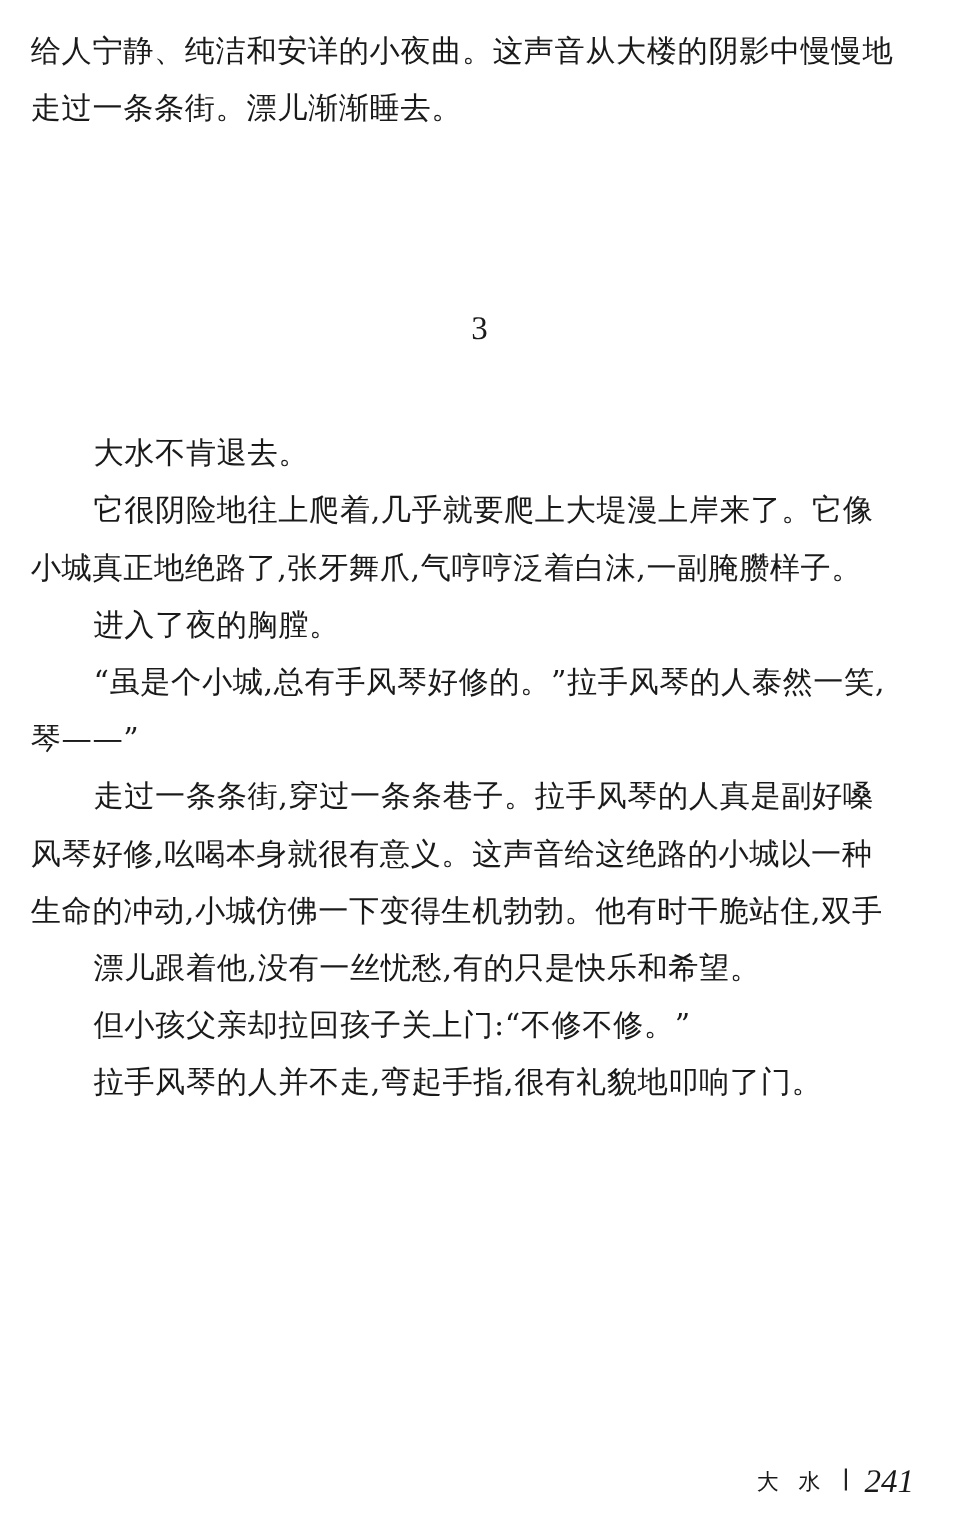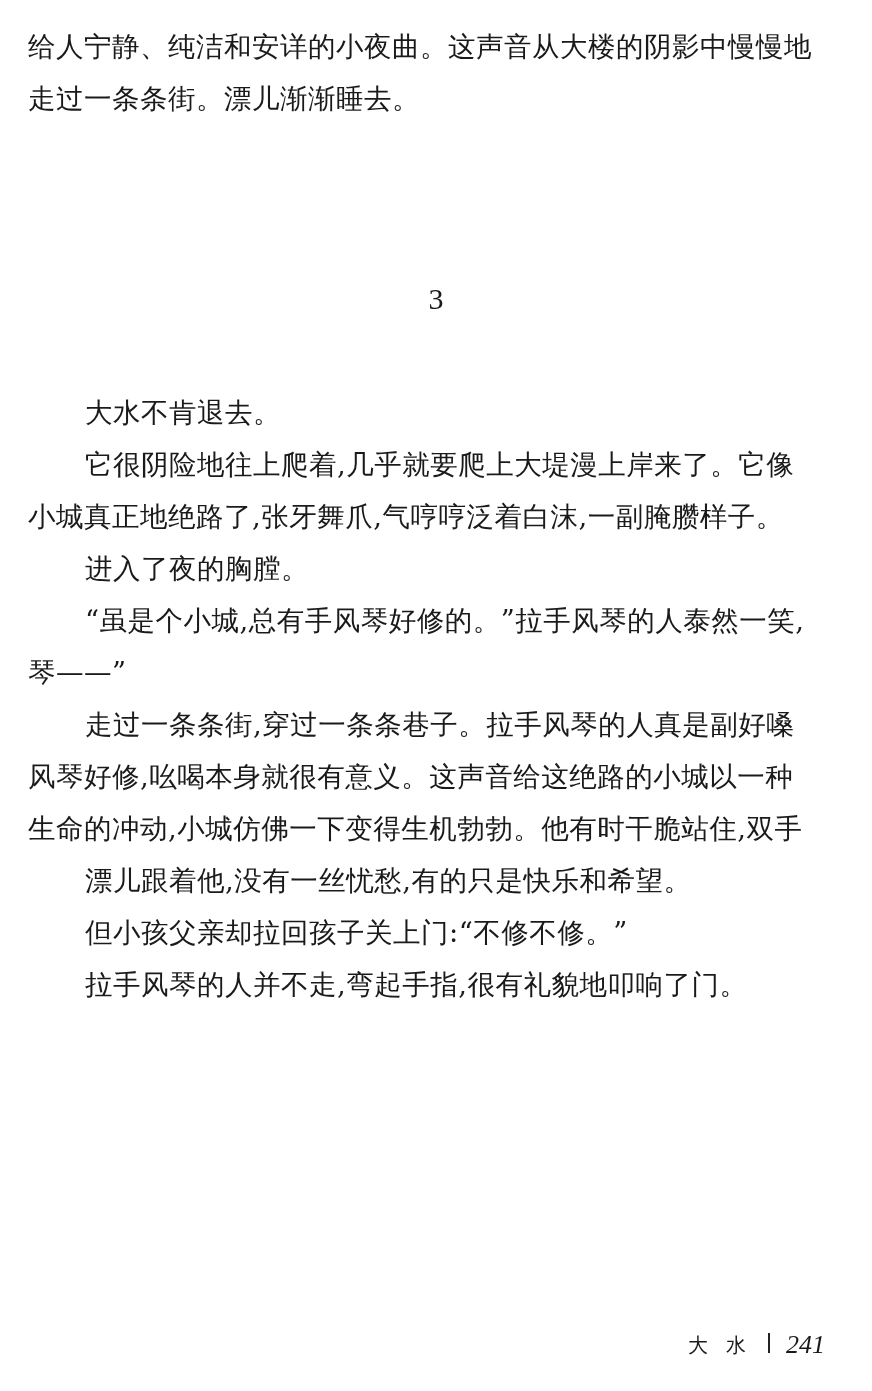--- a/index.html
+++ b/index.html
@@ -7,21 +7,21 @@
          font-family: "DejaVu Serif", "Liberation Serif", serif; color: #1a1a1a; }
   .page { position: absolute; left: 28px; top: 20px; width: 816px; }
   .line { font-size: 27.5px; line-height: 52px; height: 52px; white-space: nowrap; letter-spacing: 0.5px; }
   .indent { padding-left: 57px; }
   .section-num { position: absolute; left: 0; width: 872px; top: 282px; text-align: center;
                  font-family: "Liberation Serif", serif; font-size: 30px; }
   .block2 { position: absolute; left: 28px; top: 386px; width: 816px; }
   .footer { position: absolute; top: 1330px; left: 688px; font-size: 22px; display: flex; align-items: center; }
   .footer .title { letter-spacing: 18px; font-family: "DejaVu Sans", sans-serif; font-size: 20px; }
   .footer .sep { display: inline-block; width: 2px; height: 20px; background: #222; margin: 0 16px 4px 4px; }
-  .footer .num { font-family: "Liberation Serif", serif; font-style: italic; font-size: 26px; }
+  .footer .num { font-family: "Liberation Serif", serif; font-style: italic; font-size: 30px; }
 </style>
 </head>
 <body>
 
 <div class="page">
   <div class="line">给人宁静、纯洁和安详的小夜曲。这声音从大楼的阴影中慢慢地</div>
   <div class="line">走过一条条街。漂儿渐渐睡去。</div>
 </div>
 
 <div class="section-num">3</div>

